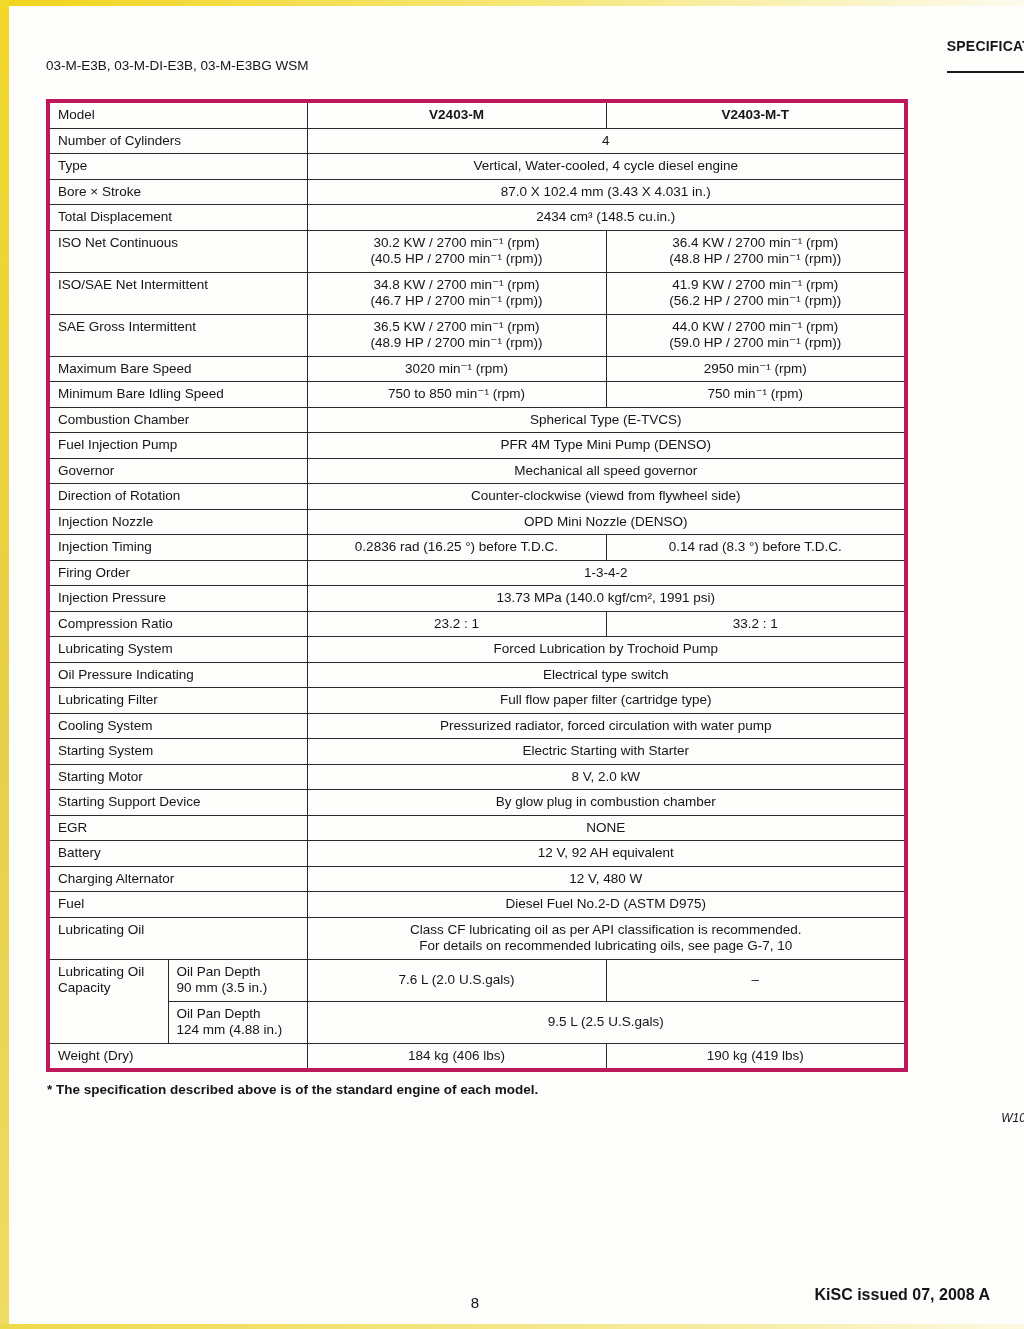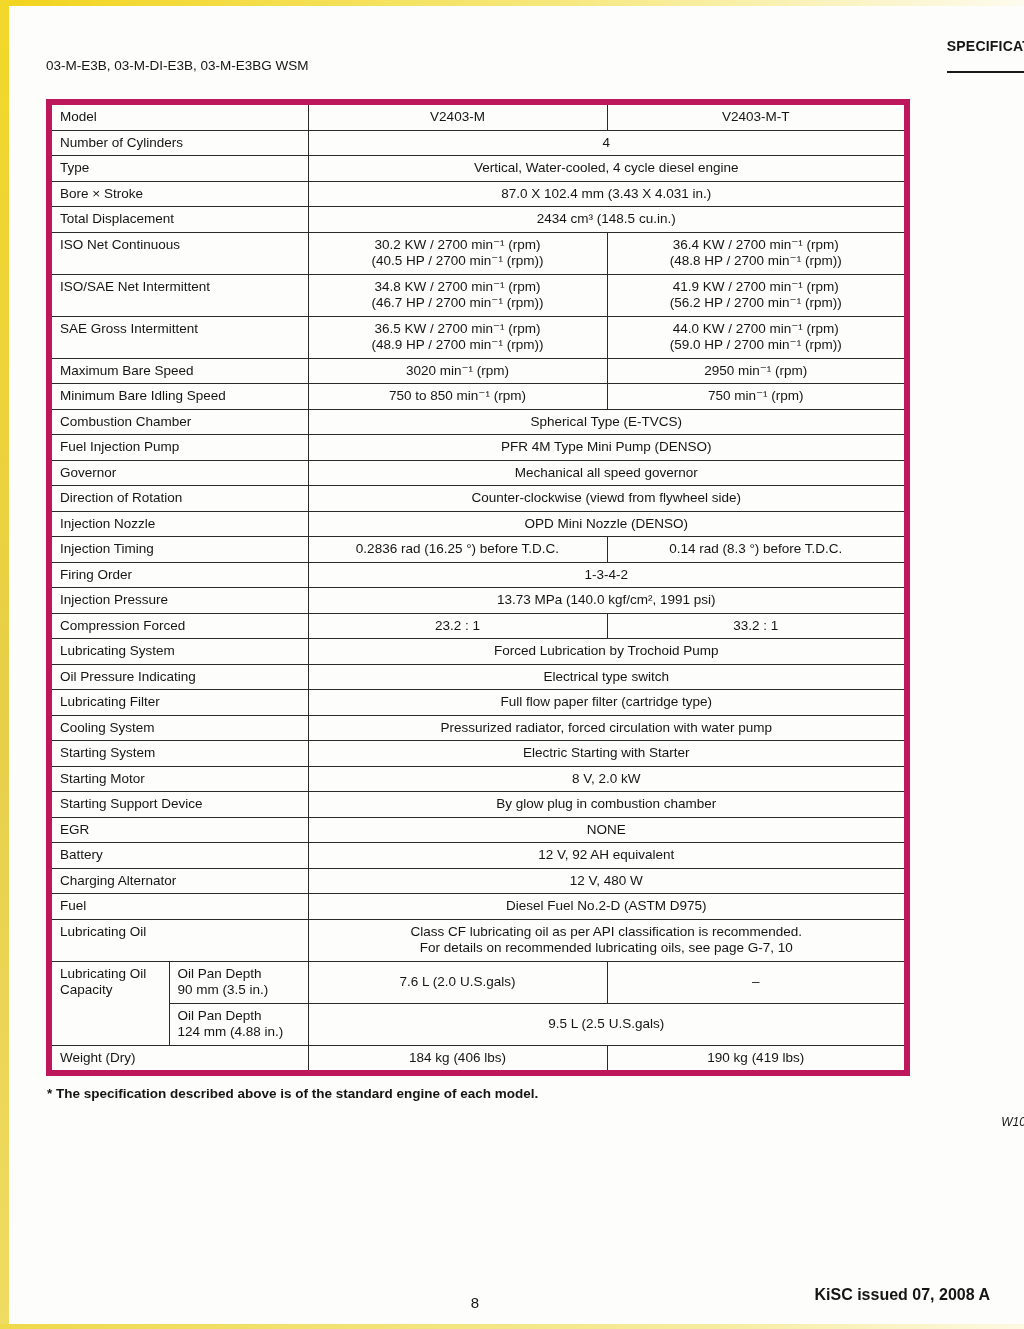--- a/index.html
+++ b/index.html
@@ -20,26 +20,26 @@
                  background: linear-gradient(90deg,#eed94a,#f6eca0 70%,#fdf9e2); }
 
   .content { position: absolute; left: 46px; top: 38px; width: 1020px; }
 
   .page-header { display: flex; justify-content: space-between; align-items: flex-end; margin-bottom: 26px; }
   .header-left  { font-size: 13.5px; }
   .header-right { font-size: 14px; font-weight: 700; letter-spacing: .2px;
                   border-bottom: 2px solid #1a1a1a; padding-bottom: 17px; }
 
   table.spec { border-collapse: collapse; width: 858px; table-layout: fixed;
-               border: 6px solid #be185d; }
+               border: 4px solid #be185d; }
   table.spec td { border: 1px solid #2a2a2a; font-size: 13.5px; line-height: 16.5px;
                   white-space: pre-line; overflow: hidden; }
   td.lbl { text-align: left; vertical-align: top; padding: 4px 6px 4px 8px; }
   td.val { text-align: center; vertical-align: middle; padding: 4px 6px; }
-  .bold { font-weight: 400; }
+  .bold { font-weight: 700; }
 
   .notes { margin-top: 9px; font-size: 13.5px; line-height: 17.5px; }
   .notes p { margin: 1px; font-weight: bold; }
   .doc-code { text-align: right; margin-top: 11px; font-size: 12px; font-style: italic; }
 
   .footer-page  { position: absolute; left: 46px; bottom: 18px; width: 858px;
                   text-align: center; font-size: 15px; }
   .footer-issue { position: absolute; right: 34px; bottom: 25px; font-size: 16px; font-weight: bold; }
 </style>
 </head>
@@ -143,21 +143,21 @@
       </tr>
       <tr>
         <td colspan="2" class="lbl">Firing Order</td>
         <td colspan="2" class="val">1-3-4-2</td>
       </tr>
       <tr>
         <td colspan="2" class="lbl">Injection Pressure</td>
         <td colspan="2" class="val">13.73 MPa (140.0 kgf/cm², 1991 psi)</td>
       </tr>
       <tr>
-        <td colspan="2" class="lbl">Compression Forced</td>
+        <td colspan="2" class="lbl">Compression Ratio</td>
         <td class="val">23.2 : 1</td>
         <td class="val">33.2 : 1</td>
       </tr>
       <tr>
         <td colspan="2" class="lbl">Lubricating System</td>
         <td colspan="2" class="val">Forced Lubrication by Trochoid Pump</td>
       </tr>
       <tr>
         <td colspan="2" class="lbl">Oil Pressure Indicating</td>
         <td colspan="2" class="val">Electrical type switch</td>

